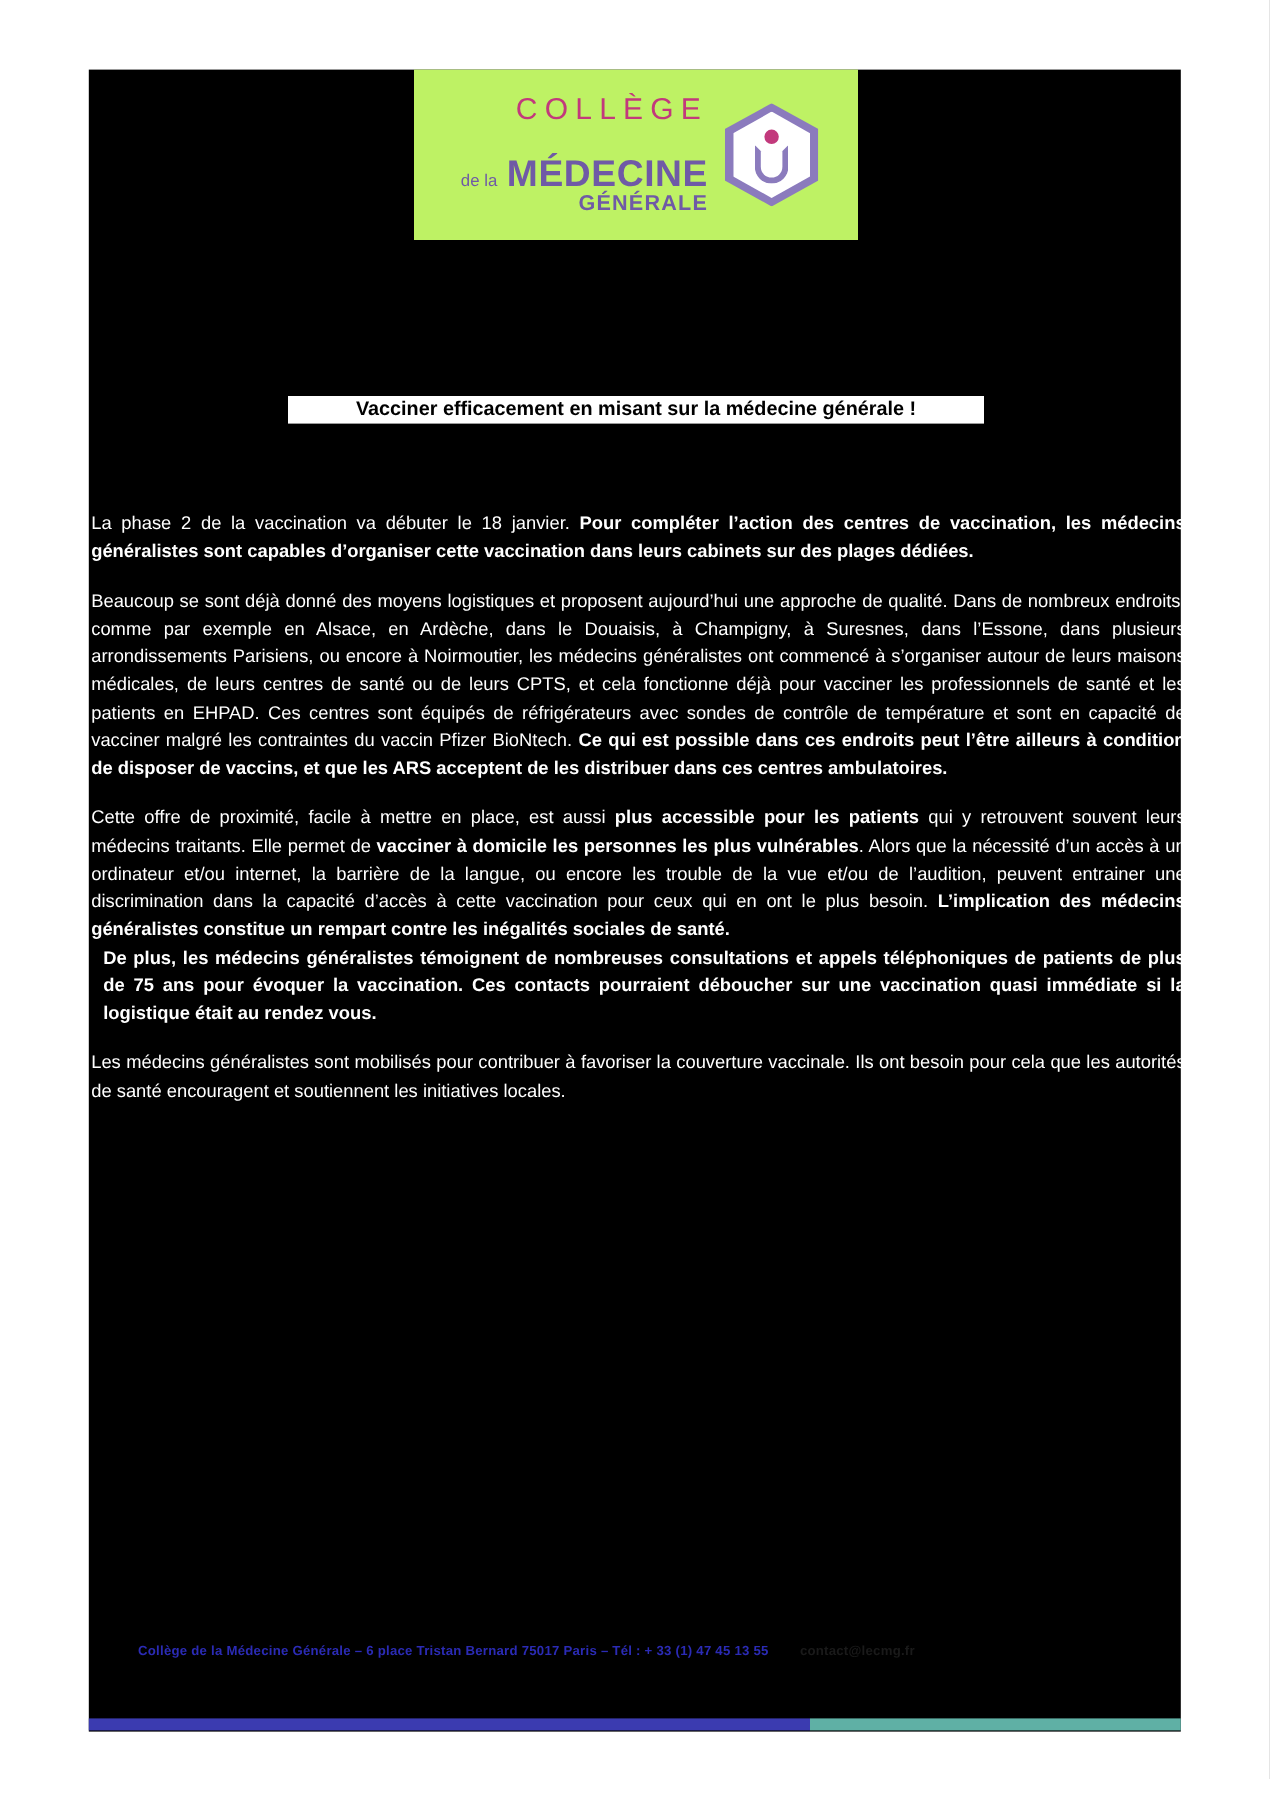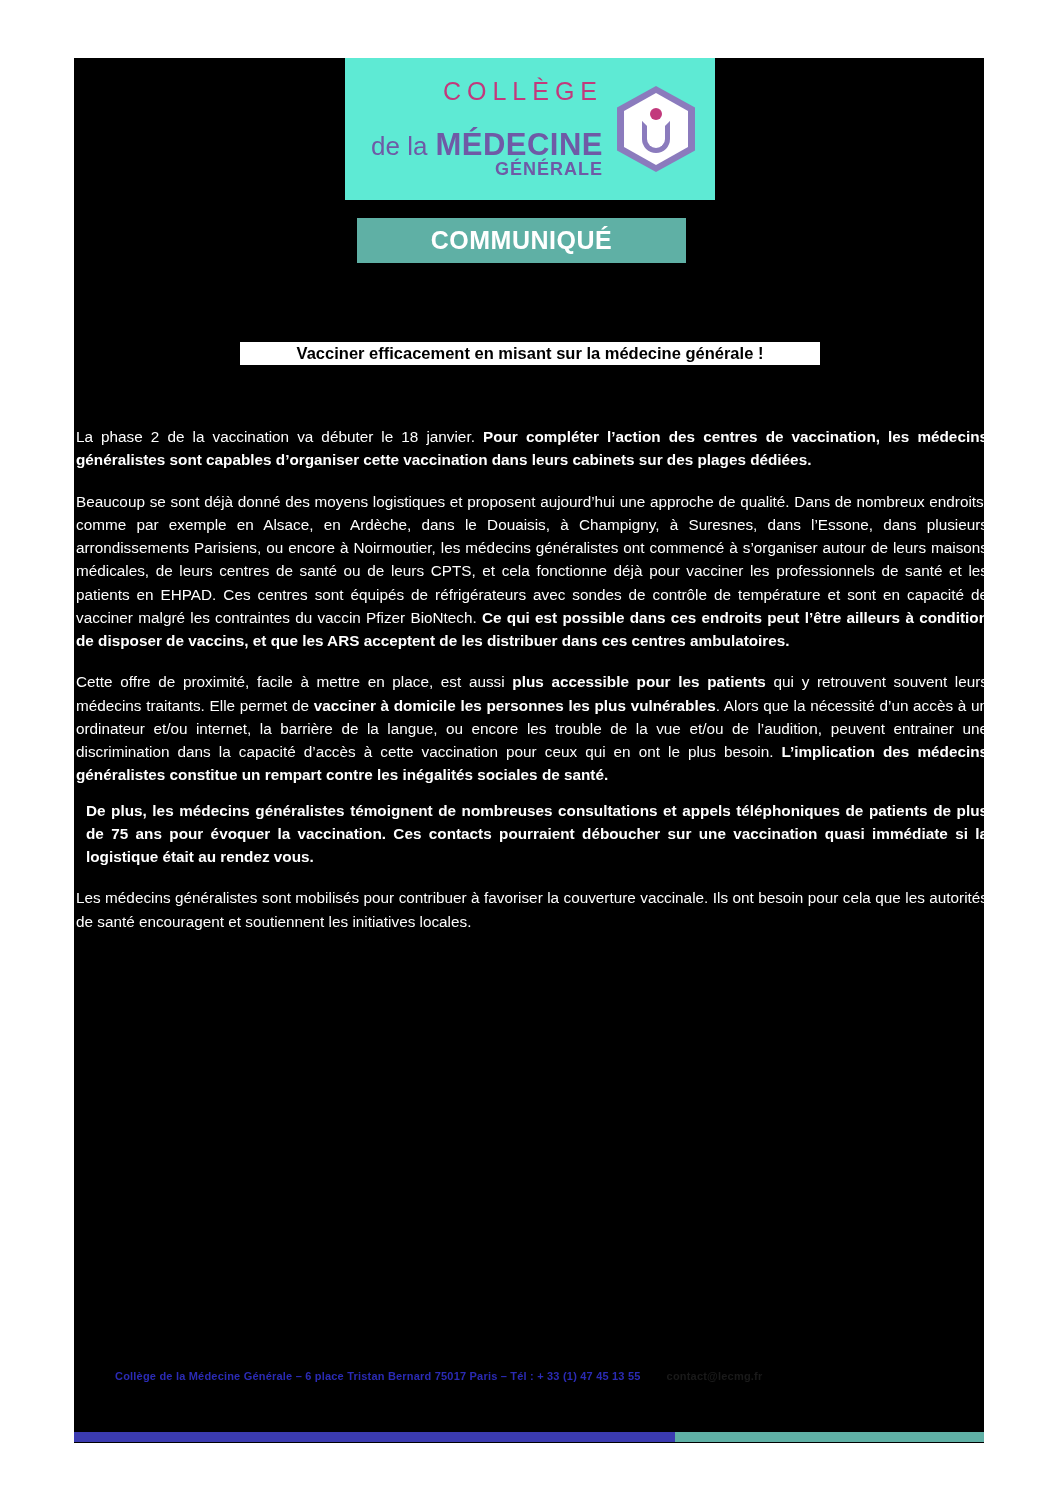--- a/index.html
+++ b/index.html
@@ -25,21 +25,21 @@
     width: 910px;
     height: 1385px;
     background: #000000;
   }
   .logo-block {
     position: absolute;
     left: 345px;
     top: 58px;
     width: 370px;
     height: 142px;
-    background: #5eead4;
+    background: #bef264;
     display: flex;
     align-items: center;
     justify-content: center;
   }
   .logo-inner {
     display: flex;
     align-items: center;
     gap: 14px;
     padding-left: 6px;
   }
@@ -57,21 +57,21 @@
   .logo-line-2 {
     font-size: 28px;
     color: #6f5aa6;
     font-weight: 400;
     display: flex;
     align-items: baseline;
     justify-content: flex-end;
     gap: 8px;
   }
   .logo-line-2 .de-la {
-    font-size: 26px;
+    font-size: 14px;
     color: #6f5aa6;
     font-weight: 400;
   }
   .logo-line-2 .med {
     font-size: 31px;
     color: #6f5aa6;
     font-weight: bold;
     letter-spacing: 0.5px;
     margin-top: 24px;
   }
@@ -142,21 +142,21 @@
   }
   .communique-bar span {
     color: #ffffff;
     font-size: 25px;
     font-weight: bold;
     letter-spacing: 0.5px;
   }
   .doc-title {
     position: absolute;
     left: 240px;
-    top: 342px;
+    top: 330px;
     width: 580px;
     text-align: center;
     font-size: 16.5px;
     font-weight: bold;
     color: #000000;
     background: #ffffff;
     padding: 2px 4px;
     box-sizing: border-box;
   }
   .content {
@@ -169,21 +169,21 @@
   .para {
     color: #ffffff;
     font-size: 15.3px;
     line-height: 1.52;
     text-align: justify;
     margin: 0 0 18px 0;
     padding: 0 2px;
   }
   .para b { font-weight: bold; }
   .para.tight { margin-bottom: 0; }
-  .para.follow { margin-top: 12px; padding-left: 12px; }
+  .para.follow { margin-top: 0; padding-left: 12px; }
   .footer {
     position: absolute;
     left: 74px;
     top: 1370px;
     width: 916px;
     font-size: 11px;
     font-weight: bold;
     color: #2b2bb5;
     display: flex;
     align-items: center;
@@ -222,23 +222,20 @@
         <div class="hex"></div>
         <div class="hex-in"></div>
         <div class="hex-fig">
           <div class="hex-head"></div>
           <div class="hex-body"></div>
         </div>
       </div>
     </div>
   </div>
 
-  <div class="communique-bar">
-    <span>COMMUNIQUÉ</span>
-  </div>
 
   <div class="doc-title">Vacciner efficacement en misant sur la médecine générale !</div>
 
   <div class="content">
     <p class="para" id="p1"><span>La phase 2 de la vaccination va débuter le 18 janvier. </span><b>Pour compléter l’action des centres de vaccination, les médecins généralistes sont capables d’organiser cette vaccination dans leurs cabinets sur des plages dédiées.</b></p>
     <p class="para" id="p2"><span>Beaucoup se sont déjà donné des moyens logistiques et proposent aujourd’hui une approche de qualité. Dans de nombreux endroits, comme par exemple en Alsace, en Ardèche, dans le Douaisis, à Champigny, à Suresnes, dans l’Essone, dans plusieurs arrondissements Parisiens, ou encore à Noirmoutier, les médecins généralistes ont commencé à s’organiser autour de leurs maisons médicales, de leurs centres de santé ou de leurs CPTS, et cela fonctionne déjà pour vacciner les professionnels de santé et les patients en EHPAD. Ces centres sont équipés de réfrigérateurs avec sondes de contrôle de température et sont en capacité de vacciner malgré les contraintes du vaccin Pfizer BioNtech. </span><b>Ce qui est possible dans ces endroits peut l’être ailleurs à condition de disposer de vaccins, et que les ARS acceptent de les distribuer dans ces centres ambulatoires.</b></p>
     <p class="para tight" id="p3"><span>Cette offre de proximité, facile à mettre en place, est aussi </span><b>plus accessible pour les patients</b><span> qui y retrouvent souvent leurs médecins traitants. Elle permet de </span><b>vacciner à domicile les personnes les plus vulnérables</b><span>. Alors que la nécessité d’un accès à un ordinateur et/ou internet, la barrière de la langue, ou encore les trouble de la vue et/ou de l’audition, peuvent entrainer une discrimination dans la capacité d’accès à cette vaccination pour ceux qui en ont le plus besoin. </span><b>L’implication des médecins généralistes constitue un rempart contre les inégalités sociales de santé.</b></p>
     <p class="para follow" id="p4"><b>De plus, les médecins généralistes témoignent de nombreuses consultations et appels téléphoniques de patients de plus de 75 ans pour évoquer la vaccination. Ces contacts pourraient déboucher sur une vaccination quasi immédiate si la logistique était au rendez vous.</b></p>
     <p class="para" id="p5"><span>Les médecins généralistes sont mobilisés pour contribuer à favoriser la couverture vaccinale. Ils ont besoin pour cela que les autorités de santé encouragent et soutiennent les initiatives locales.</span></p>
   </div>

